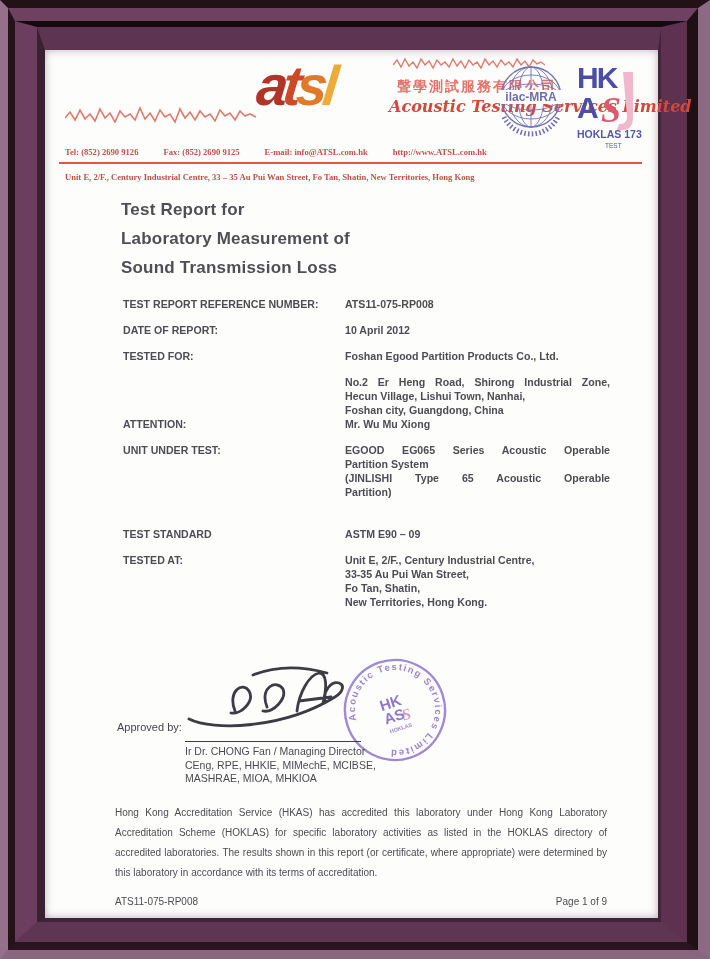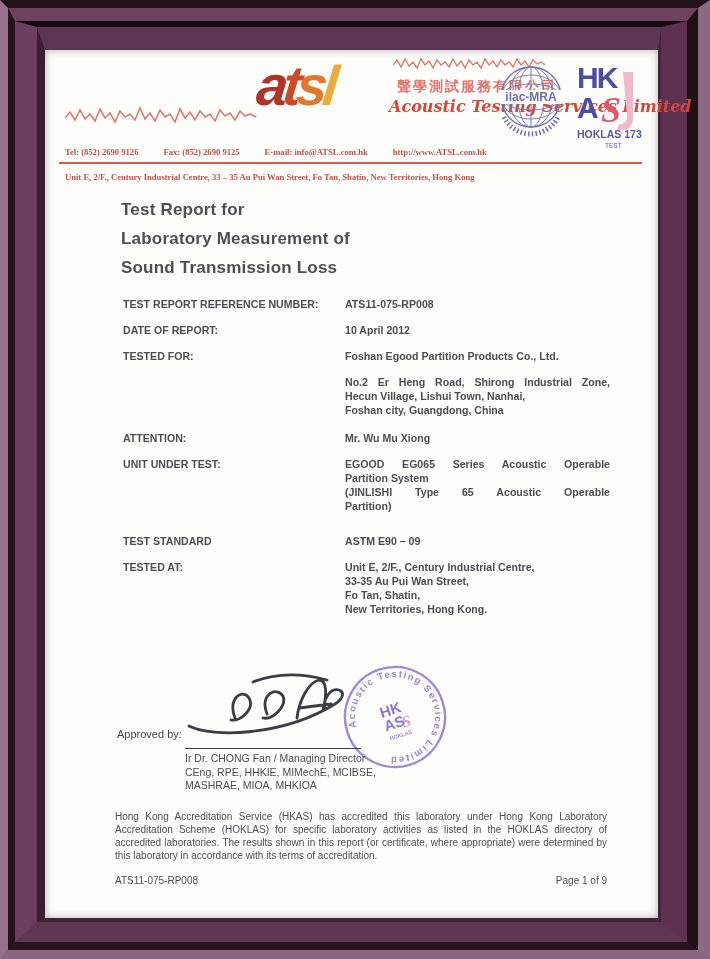--- a/index.html
+++ b/index.html
@@ -39,34 +39,34 @@
   .addr1{top:76px;margin-top:46px;}
   .addr2{top:97px;display:flex;gap:25px;}
   .redrule{position:absolute;left:14px;right:16px;top:112px;height:2px;background:#e0564a;}
   
   .title{margin:32px 0 0 76px;font-size:17px;font-weight:bold;color:#4e4e57;
       line-height:29px;letter-spacing:.2px;}
   
   .fields{margin:15px 0 0 78px;}
   .field-row{display:grid;grid-template-columns:222px 265px;margin-bottom:12px;
       font-size:10.6px;font-weight:bold;line-height:14px;color:#4c4c54;}
-  .field-row:nth-of-type(4){margin-bottom:14px;}
+  .field-row:nth-of-type(4){margin-bottom:0;}
   .field-row:nth-of-type(4) .vline:nth-of-type(1),
   .field-row:nth-of-type(6) .vline:nth-of-type(1),
   .field-row:nth-of-type(6) .vline:nth-of-type(3){text-align:justify;text-align-last:justify;}
   
   .sig-section{position:relative;height:142px;margin-top:46px;}
   .approved{position:absolute;left:72px;top:66px;font-size:11px;color:#44444c;}
   .scribble{position:absolute;left:138px;top:4px;}
   .sigline{position:absolute;left:140px;top:86px;width:176px;border-top:1.5px solid #3f3f47;}
   .names{position:absolute;left:140px;top:90px;font-size:10.5px;line-height:13.5px;color:#4a4a52;}
   .stamp{position:absolute;left:295px;top:0px;transform:rotate(-18deg);opacity:.85;}
   
   .footer{margin:6px 0 0 70px;width:492px;font-size:10px;color:#4c4c54;}
-  .acc-text{text-align:justify;line-height:13px;}
+  .acc-text{text-align:justify;line-height:20px;}
   .repro{margin-top:11px;}
   .pagerow{margin-top:13px;display:flex;justify-content:space-between;}
 </style>
 </head>
 <body>
 
 <div class="f1">
 <div class="f2">
 <div class="f3">
 <div class="f4">
@@ -157,21 +157,21 @@
               </div>
               <div class="field-row">
                 <div class="flabel">UNIT UNDER TEST:</div>
                 <div class="fvalue">
                   <div class="vline">EGOOD EG065 Series Acoustic Operable</div>
                   <div class="vline">Partition System</div>
                   <div class="vline">(JINLISHI Type 65 Acoustic Operable</div>
                   <div class="vline">Partition)</div>
                 </div>
               </div>
-              <div class="field-row" style="margin-top: 21px;">
+              <div class="field-row" style="margin-top: 28px;">
                 <div class="flabel">TEST STANDARD</div>
                 <div class="fvalue">
                   <div class="vline">ASTM E90 – 09</div>
                 </div>
               </div>
               <div class="field-row">
                 <div class="flabel">TESTED AT:</div>
                 <div class="fvalue">
                   <div class="vline">Unit E, 2/F., Century Industrial Centre,</div>
                   <div class="vline">33-35 Au Pui Wan Street,</div>

